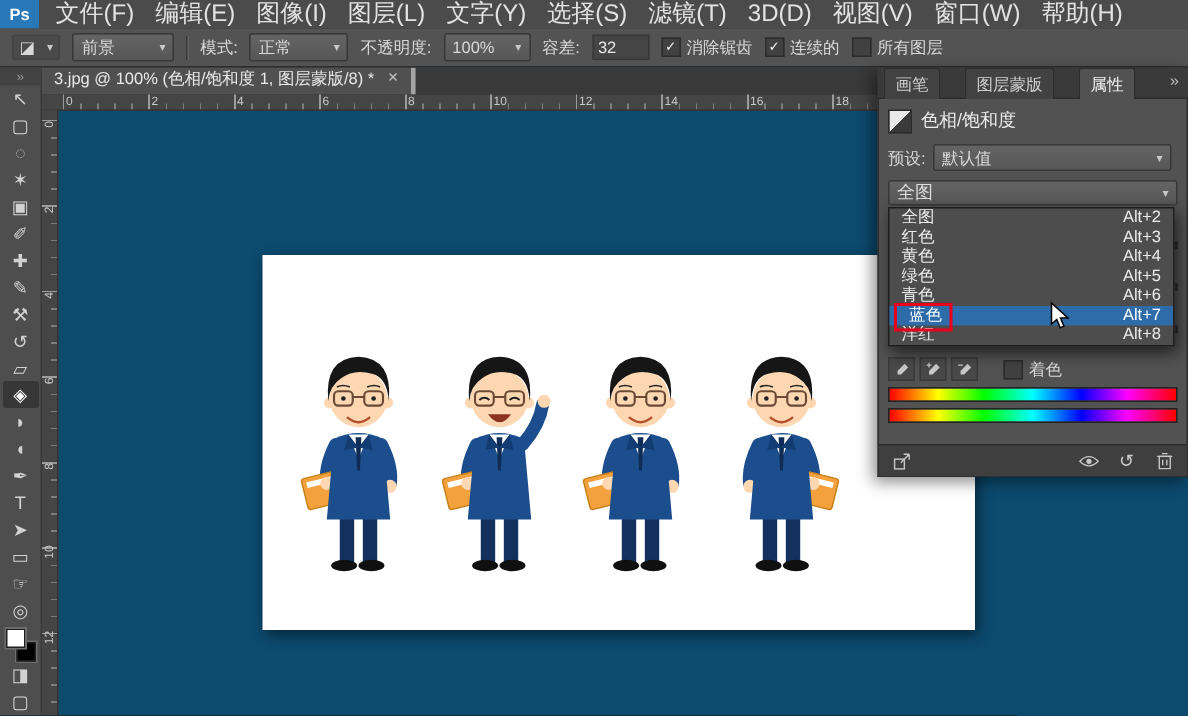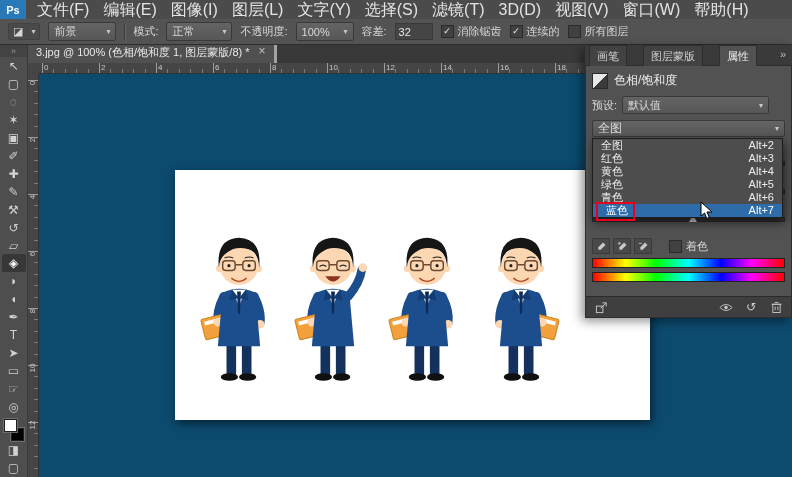--- a/index.html
+++ b/index.html
@@ -76,21 +76,21 @@
   .ptab{font-size:11px;color:#cfcfcf;padding:3px 7px 2px;background:#424242;
         border:1px solid #2e2e2e;border-bottom:none;border-radius:2px 2px 0 0;white-space:nowrap;}
   .ptab.active{background:#525252;color:#f2f2f2;}
   .panel-collapse{margin-left:auto;color:#bdbdbd;padding:0 6px 3px;font-size:11px;}
   .panel-body{position:relative;height:252px;background:#525252;border:1px solid #2e2e2e;
               border-top:none;box-sizing:border-box;}
   .prop-header{position:absolute;left:6px;top:6px;display:flex;align-items:flex-end;gap:6px;
                font-size:12px;color:#ebebeb;}
   .hs-icon{width:14px;height:14px;border:1px solid #2a2a2a;
            background:linear-gradient(135deg,#e8e8e8 50%,#3a3a3a 50%);}
-  .preset-row{position:absolute;left:6px;top:30px;right:22px;display:flex;align-items:center;gap:5px;
+  .preset-row{position:absolute;left:6px;top:30px;right:10px;display:flex;align-items:center;gap:5px;
               font-size:11px;color:#d8d8d8;}
   .psel{flex:1;height:18px;box-sizing:border-box;}
   .channel-row{position:absolute;left:6px;top:54px;right:6px;}
   .csel{height:17px;box-sizing:border-box;}
   .slider-row{position:absolute;left:6px;right:6px;height:24px;font-size:11px;color:#d8d8d8;z-index:1;}
   .slider-track{position:absolute;left:0;right:0;top:17px;height:3px;background:#343434;
                 border:1px solid #2a2a2a;}
   .slider-handle{position:absolute;top:15px;left:50%;width:0;height:0;border-left:4px solid transparent;
                  border-right:4px solid transparent;border-bottom:7px solid #cfcfcf;}
   .dropdown{position:absolute;left:6px;top:72px;width:189px;background:#4d4d4d;
@@ -316,20 +316,24 @@
           <span>Alt+5</span>
         </div>
         <div class="dd-item">
           <span>青色</span>
           <span>Alt+6</span>
         </div>
         <div class="dd-item selected">
           <span>蓝色</span>
           <span>Alt+7</span>
           <div class="red-box"></div>
+        </div>
+        <div class="dd-item">
+          <span>洋红</span>
+          <span>Alt+8</span>
         </div>
       </div>
 
       <div class="colorize-row">
         <span class="dropper">
           <svg width="11" height="11" viewBox="0 0 14 14">
               <path d="M9 2 L12 5 L6 11 L3 11 L3 8 Z" fill="#c9c9c9"></path>
             </svg>
         </span>
         <span class="dropper">

